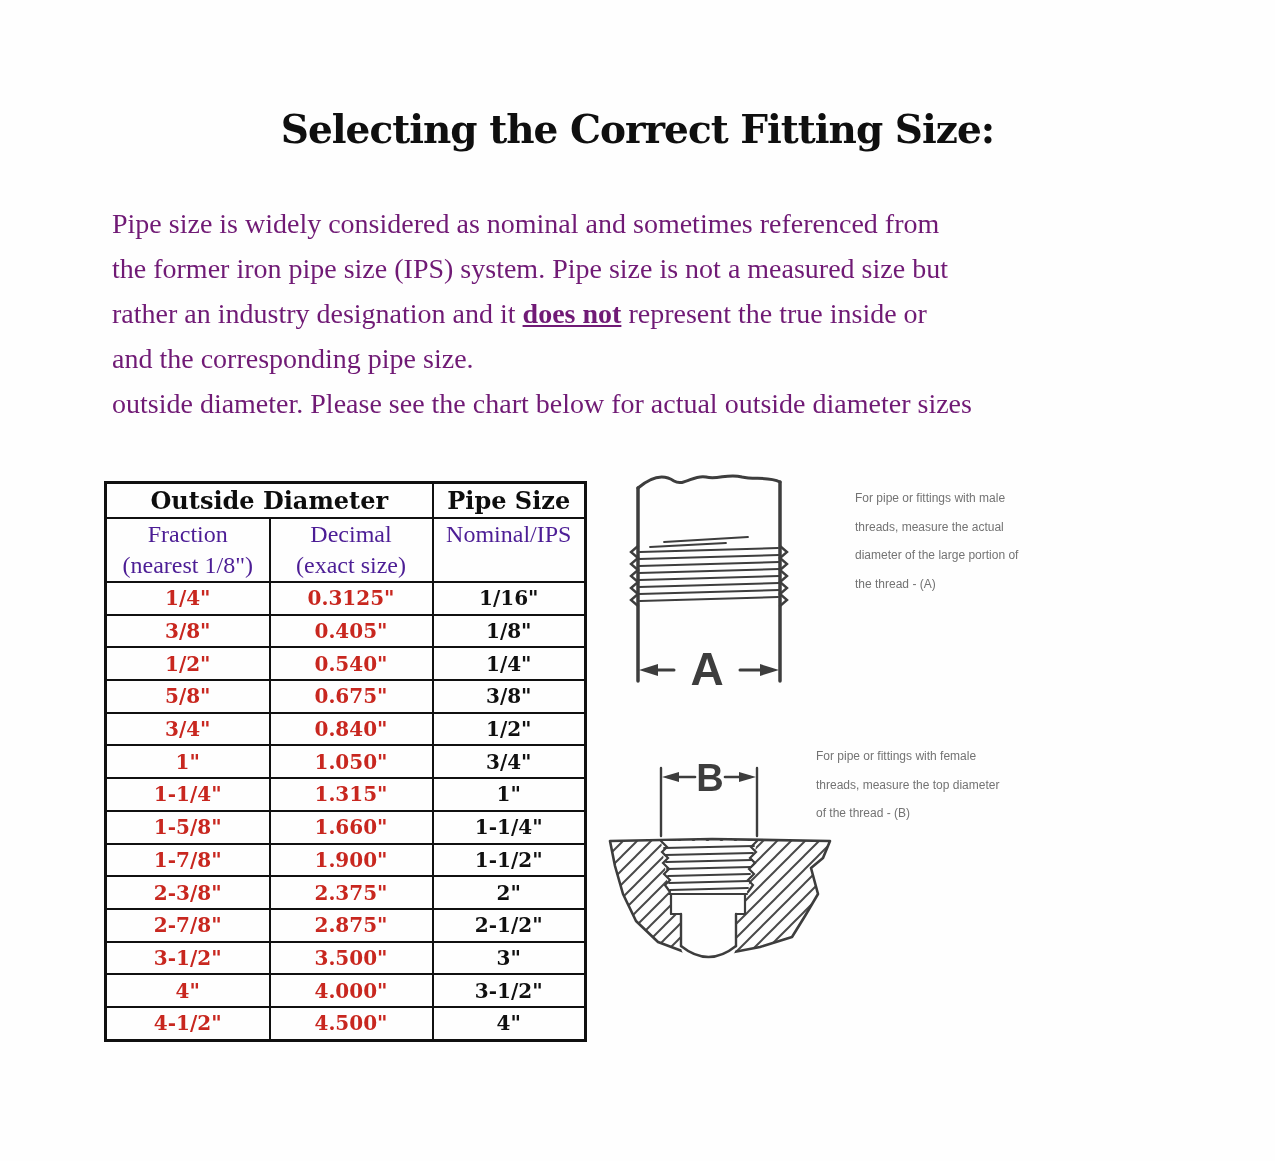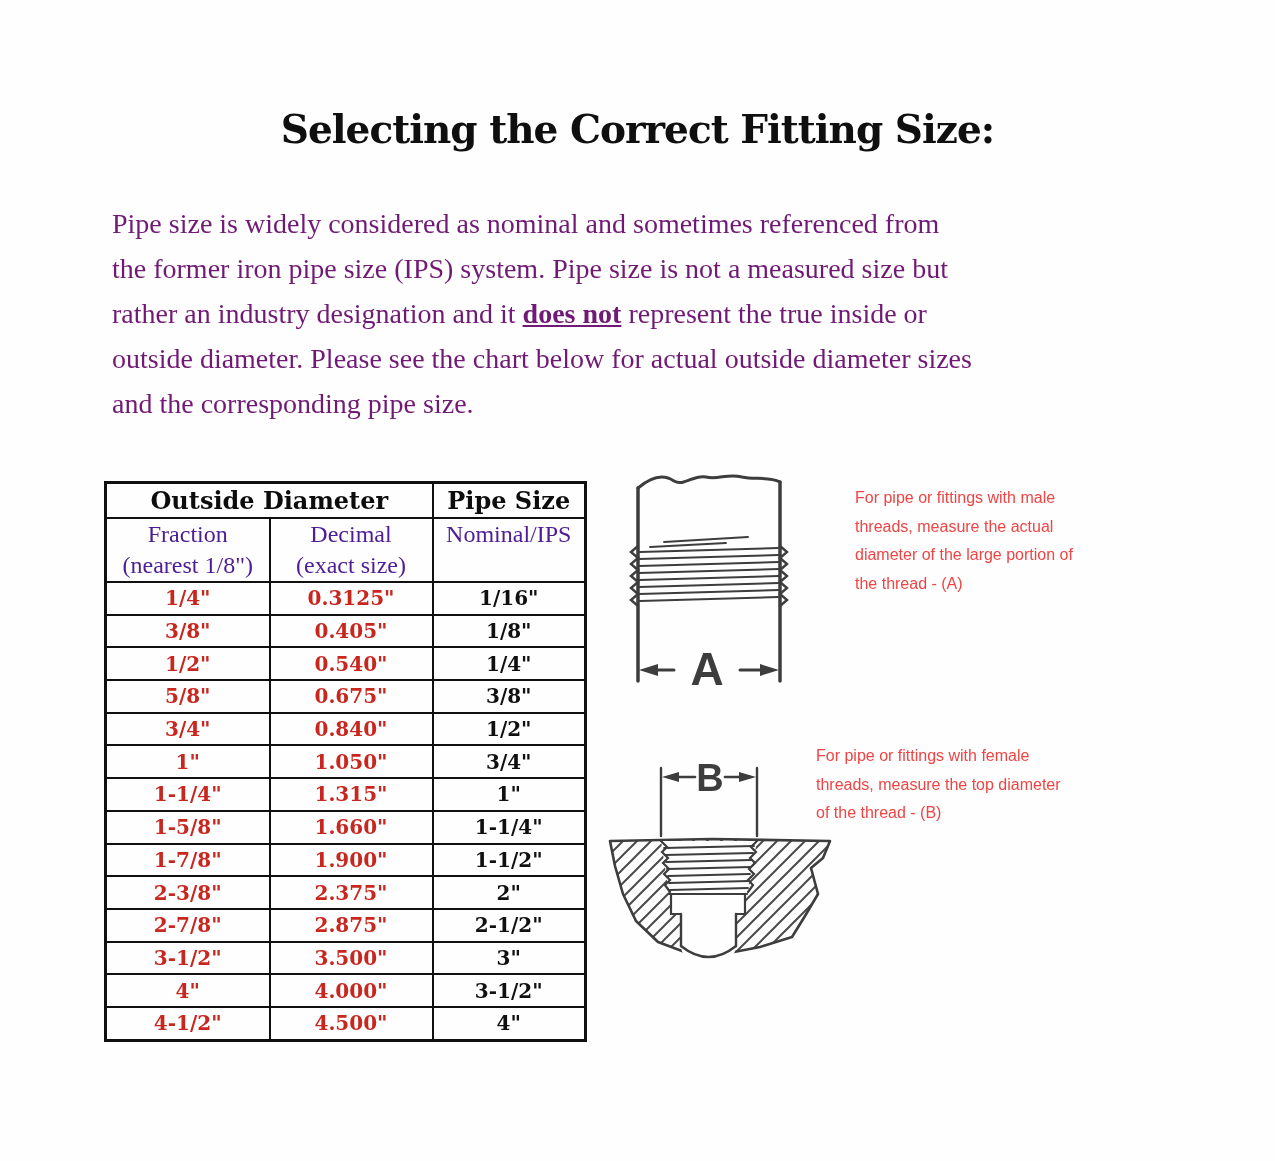--- a/index.html
+++ b/index.html
@@ -69,40 +69,40 @@
   }
   td.red{color:#c8271f;}
   td.blk{color:#101010;}
   
   .diagram{position:absolute;}
   .diagram-a{left:606px;top:468px;}
   .diagram-b{left:594px;top:744px;}
   .note{
     position:absolute;
     font-family:"Liberation Sans",sans-serif;
-    font-size:16px;
-    color:#ef4444;
+    font-size:12px;
+    color:#737373;
   }
   .note .nline{height:28.5px;line-height:28.5px;white-space:nowrap;}
   .note-a{left:855px;top:484px;}
   .note-b{left:816px;top:742px;}
 </style>
 </head>
 <body>
 
 <div class="page">
 
   <div class="title">Selecting the Correct Fitting Size:</div>
 
   <div class="intro">
     <div class="pline"><span>Pipe size is widely considered as nominal and sometimes referenced from</span><span class="bu"></span><span></span></div>
     <div class="pline"><span>the former iron pipe size (IPS) system. Pipe size is not a measured size but</span><span class="bu"></span><span></span></div>
     <div class="pline"><span>rather an industry designation and it </span><span class="bu">does not</span><span> represent the true inside or</span></div>
+    <div class="pline"><span>and the corresponding pipe size.</span><span class="bu"></span><span></span></div>
     <div class="pline"><span>outside diameter. Please see the chart below for actual outside diameter sizes</span><span class="bu"></span><span></span></div>
-    <div class="pline"><span>and the corresponding pipe size.</span><span class="bu"></span><span></span></div>
   </div>
 
   <table class="size-table">
     <colgroup>
         <col style="width:164px">
         <col style="width:163px">
         <col style="width:153px">
       </colgroup>
     <tbody>
         <tr>

